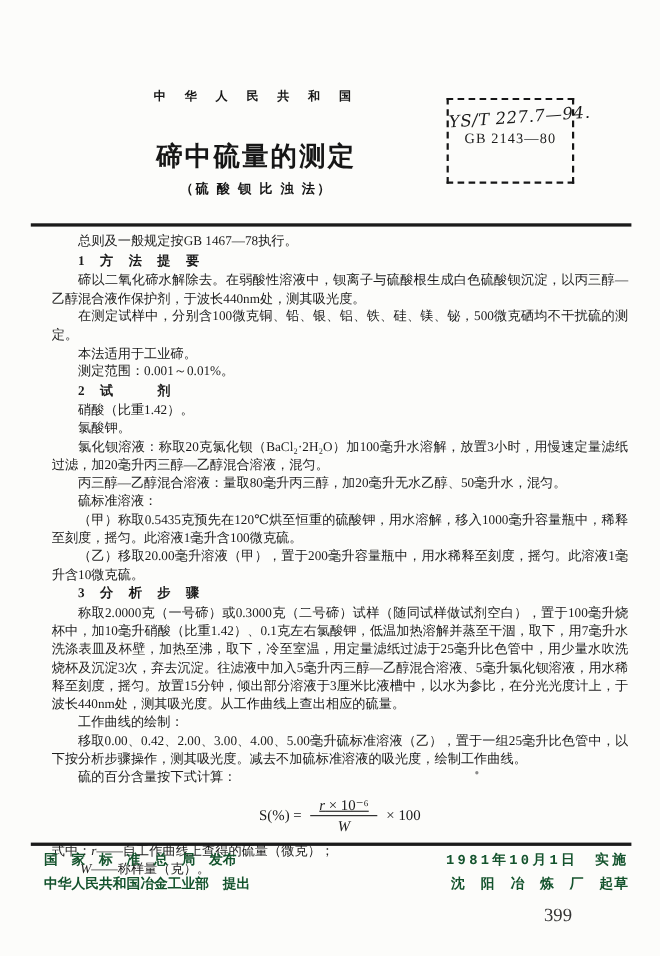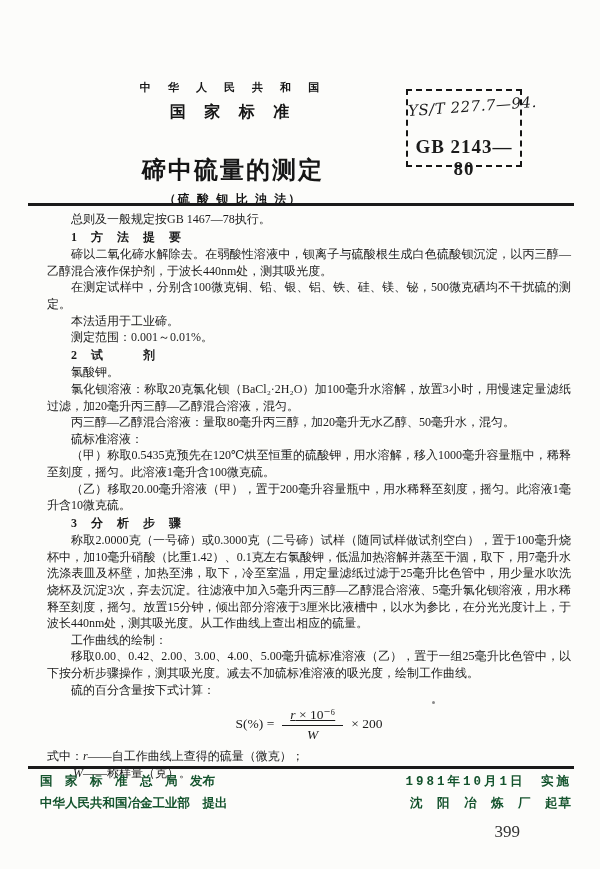--- a/index.html
+++ b/index.html
@@ -33,22 +33,22 @@
     text-align:center; padding-top:7px;
   }
   .stamp-hand {
     display:block;
     font-family:"DejaVu Serif",serif;
     font-style:italic; font-size:15px;
     transform:rotate(-4deg);
     white-space:nowrap; letter-spacing:0.5px;
   }
   .stamp-code {
-    display:block; margin-top:20px;
-    font-weight:bold; font-size:19px; letter-spacing:1px;
+    display:block; margin-top:2px;
+    font-weight:normal; font-size:13px; letter-spacing:1px;
   }
 
   
   .rule-a { position:absolute; left:28px; top:203px; width:546px; height:3px; background:#1a1a1a; }
   .rule-b { position:absolute; left:28px; top:766px; width:546px; height:3px; background:#1a1a1a; }
 
   
   .doc-body {
     position:absolute; left:47px; top:211px; width:524px;
     font-size:12px; line-height:16.6px;
@@ -82,59 +82,59 @@
   }
   .speck { position:absolute; left:432px; top:701px; width:3px; height:3px; background:#8a8a8a; border-radius:50%; }
 </style>
 </head>
 <body>
 
 <div class="page">
 
   <div class="hdr">
     <div class="hdr-l1">中 华 人 民 共 和 国</div>
-    <div class="hdr-l2">国 家 标 准</div>
     <div class="hdr-title">碲中硫量的测定</div>
     <div class="hdr-sub">（硫 酸 钡 比 浊 法）</div>
   </div>
 
   <div class="stamp">
     <span class="stamp-hand">YS/T 227.7—94.</span>
     <span class="stamp-code">GB 2143—80</span>
   </div>
 
   <div class="rule-a"></div>
 
   <div class="doc-body">
     <p>总则及一般规定按GB 1467—78执行。</p>
     <p class="sec">1　方　法　提　要</p>
     <p>碲以二氧化碲水解除去。在弱酸性溶液中，钡离子与硫酸根生成白色硫酸钡沉淀，以丙三醇—乙醇混合液作保护剂，于波长440nm处，测其吸光度。</p>
     <p>在测定试样中，分别含100微克铜、铅、银、铝、铁、硅、镁、铋，500微克硒均不干扰硫的测定。</p>
     <p>本法适用于工业碲。</p>
     <p>测定范围：0.001～0.01%。</p>
     <p class="sec">2　试　　　剂</p>
+    <p>硝酸（比重1.42）。</p>
     <p>氯酸钾。</p>
     <p>氯化钡溶液：称取20克氯化钡（BaCl₂·2H₂O）加100毫升水溶解，放置3小时，用慢速定量滤纸过滤，加20毫升丙三醇—乙醇混合溶液，混匀。</p>
     <p>丙三醇—乙醇混合溶液：量取80毫升丙三醇，加20毫升无水乙醇、50毫升水，混匀。</p>
     <p>硫标准溶液：</p>
     <p>（甲）称取0.5435克预先在120℃烘至恒重的硫酸钾，用水溶解，移入1000毫升容量瓶中，稀释至刻度，摇匀。此溶液1毫升含100微克硫。</p>
     <p>（乙）移取20.00毫升溶液（甲），置于200毫升容量瓶中，用水稀释至刻度，摇匀。此溶液1毫升含10微克硫。</p>
     <p class="sec">3　分　析　步　骤</p>
     <p>称取2.0000克（一号碲）或0.3000克（二号碲）试样（随同试样做试剂空白），置于100毫升烧杯中，加10毫升硝酸（比重1.42）、0.1克左右氯酸钾，低温加热溶解并蒸至干涸，取下，用7毫升水洗涤表皿及杯壁，加热至沸，取下，冷至室温，用定量滤纸过滤于25毫升比色管中，用少量水吹洗烧杯及沉淀3次，弃去沉淀。往滤液中加入5毫升丙三醇—乙醇混合溶液、5毫升氯化钡溶液，用水稀释至刻度，摇匀。放置15分钟，倾出部分溶液于3厘米比液槽中，以水为参比，在分光光度计上，于波长440nm处，测其吸光度。从工作曲线上查出相应的硫量。</p>
     <p>工作曲线的绘制：</p>
     <p>移取0.00、0.42、2.00、3.00、4.00、5.00毫升硫标准溶液（乙），置于一组25毫升比色管中，以下按分析步骤操作，测其吸光度。减去不加硫标准溶液的吸光度，绘制工作曲线。</p>
     <p>硫的百分含量按下式计算：</p>
 
     <div class="formula-row">
       <span>S(%) =</span>
       <span class="frac">
         <span class="num"><span class="var">r</span><span> × 10⁻⁶</span></span>
         <span class="den var">W</span>
       </span>
-      <span>× 200</span>
+      <span>× 100</span>
     </div>
 
     <div class="where">
       <p><span>式中：</span><span class="var">r</span><span>——自工作曲线上查得的硫量（微克）；</span></p>
       <p class="w2"><span class="var">W</span><span>——称样量（克）。</span></p>
     </div>
   </div>
 
   <div class="rule-b"></div>
 

